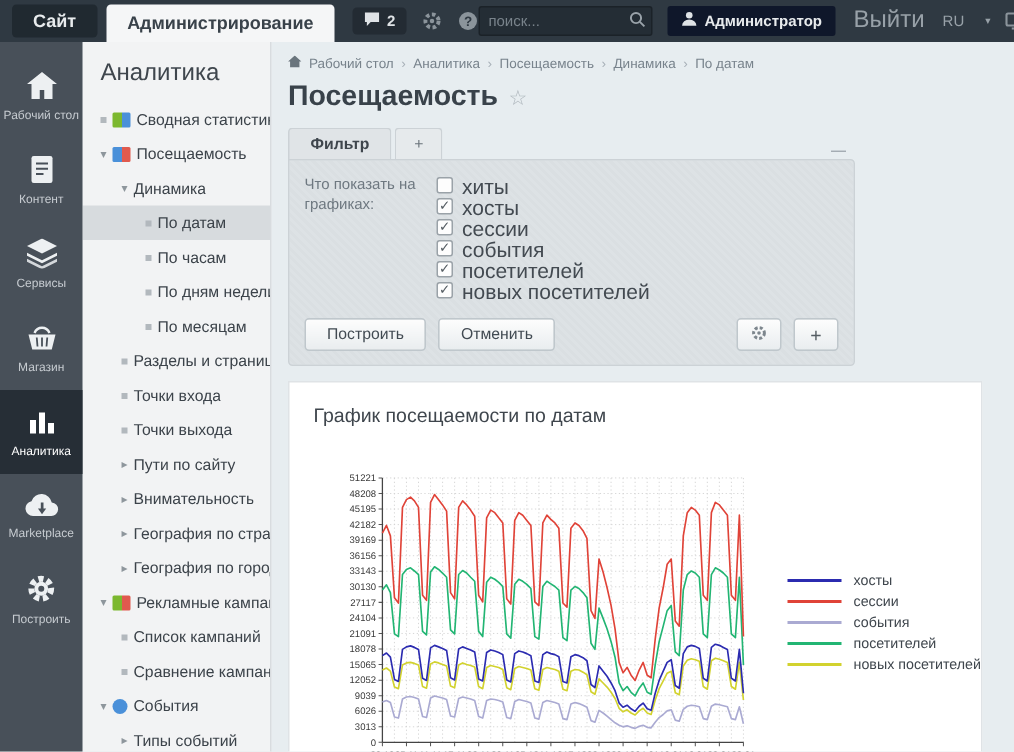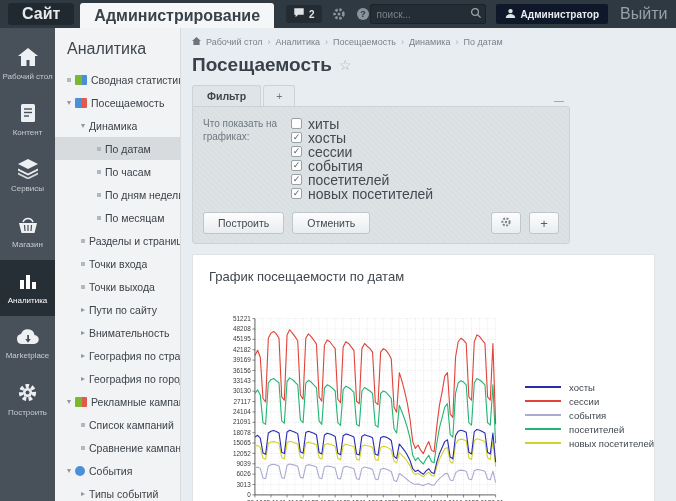--- a/index.html
+++ b/index.html
@@ -2,21 +2,21 @@
 <html><head>
 <meta charset="utf-8">
 <style>
   html,body{margin:0;padding:0;width:676px;height:501px;overflow:hidden;
     font-family:"Liberation Sans","DejaVu Sans",sans-serif;background:#e7edf0;}
   *{box-sizing:border-box;}
 
   
   .topbar{position:absolute;top:0;left:0;width:676px;height:28px;background:#2f3942;
     display:flex;align-items:center;z-index:30;}
-  .tab{height:25px;margin-top:3px;line-height:25px;font-size:16px;font-weight:bold;
+  .tab{height:25px;margin-top:3px;line-height:25px;font-size:12px;font-weight:bold;
     padding:0 14px;border-radius:3px 3px 0 0;cursor:pointer;}
   .site-tab{background:#202930;color:#e8ebed;margin-left:8px;border-radius:3px;height:22px;line-height:22px;margin-top:0;}
   .admin-tab{background:#f5f6f7;color:#39424a;margin-left:6px;}
   .notif{display:flex;align-items:center;gap:4px;background:#232b33;border-radius:3px;
     height:18px;padding:0 7px;margin-left:12px;color:#dfe3e6;font-size:10px;font-weight:bold;cursor:pointer;}
   .tb-icon{margin-left:10px;display:flex;align-items:center;cursor:pointer;}
   .tb-spacer{flex:1;}
   .search{position:relative;margin-right:10px;}
   .search input{width:116px;height:20px;background:#242d35;border:1px solid #1b2228;border-radius:2px;
     color:#aeb6bc;font-size:10px;padding:0 18px 0 6px;outline:none;font-family:inherit;}

